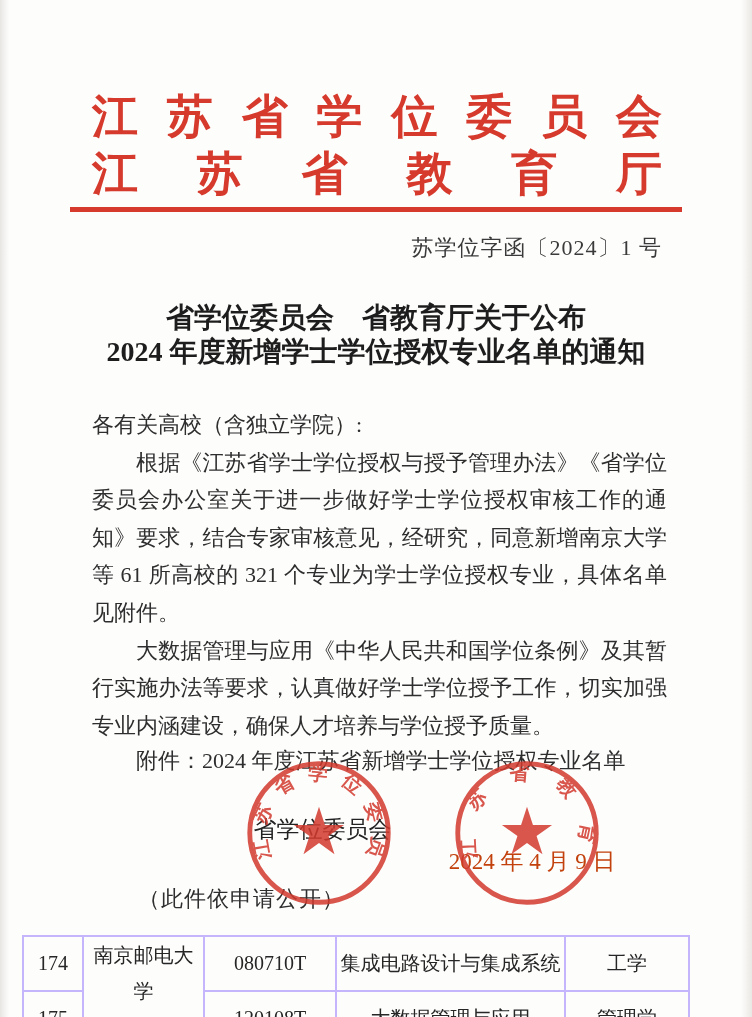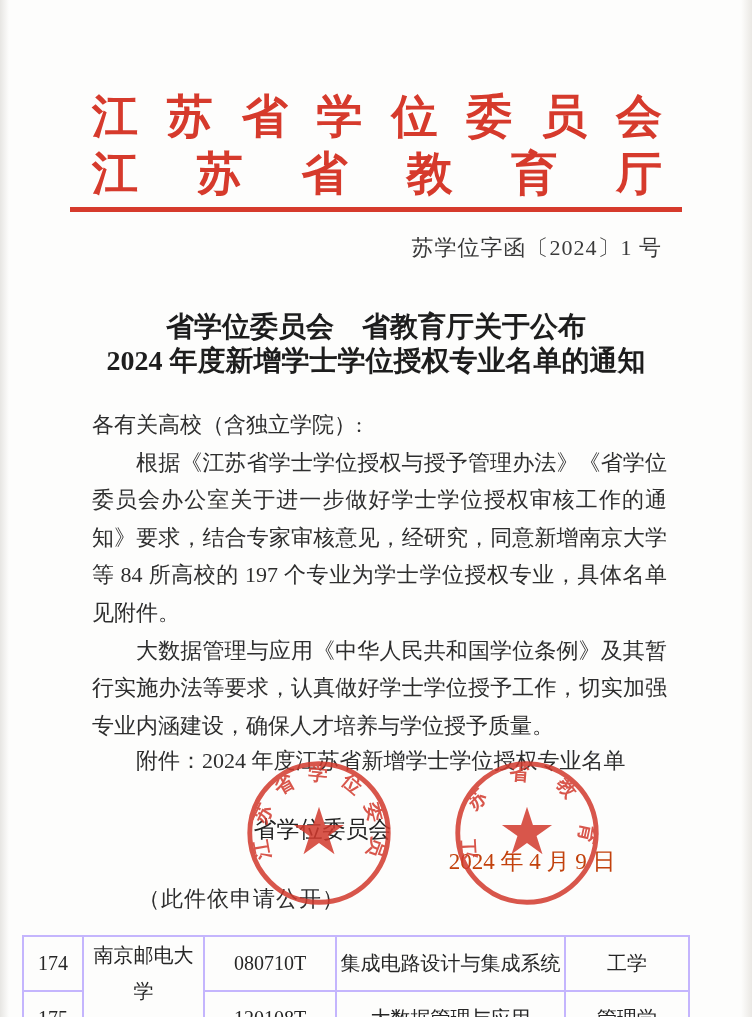--- a/index.html
+++ b/index.html
@@ -41,21 +41,21 @@
 
   
   .doc-number {
     position: absolute; top: 233px; right: 90px;
     font-size: 22px; color: #3a3a3a;
     letter-spacing: 1px;
   }
 
   
   .doc-title {
-    position: absolute; left: 40px; top: 310px; width: 672px;
+    position: absolute; left: 40px; top: 301px; width: 672px;
     text-align: center; font-weight: bold; color: #1d1d1d;
     font-size: 28px; line-height: 34px;
   }
 
   
   .doc-body {
     position: absolute; left: 92px; top: 406px; width: 575px;
     font-size: 22px; line-height: 37.6px; color: #2e2e2e;
     text-align: justify;
   }
@@ -135,21 +135,21 @@
 
   <div class="doc-number">苏学位字函〔2024〕1 号</div>
 
   <div class="doc-title">
     <div>省学位委员会　省教育厅关于公布</div>
     <div>2024 年度新增学士学位授权专业名单的通知</div>
   </div>
 
   <div class="doc-body">
     <p>各有关高校（含独立学院）:</p>
-    <p class="indent">根据《江苏省学士学位授权与授予管理办法》《省学位委员会办公室关于进一步做好学士学位授权审核工作的通知》要求，结合专家审核意见，经研究，同意新增南京大学等 84 所高校的 197 个专业为学士学位授权专业，具体名单见附件。</p>
+    <p class="indent">根据《江苏省学士学位授权与授予管理办法》《省学位委员会办公室关于进一步做好学士学位授权审核工作的通知》要求，结合专家审核意见，经研究，同意新增南京大学等 61 所高校的 321 个专业为学士学位授权专业，具体名单见附件。</p>
     <p class="indent">大数据管理与应用《中华人民共和国学位条例》及其暂行实施办法等要求，认真做好学士学位授予工作，切实加强专业内涵建设，确保人才培养与学位授予质量。</p>
   </div>
   <div class="attachment-line">附件：2024 年度江苏省新增学士学位授权专业名单</div>
 
   <div class="sig-left-name">省学位委员会</div>
   <div class="sig-date">2024 年 4 月 9 日</div>
 
   <svg class="seal seal-left" viewBox="0 0 160 160">
     <circle cx="80" cy="80" r="71" fill="none" stroke="#d2392d" stroke-width="5"></circle>
     <polygon fill="#d2392d" points="80,53 86.1,71.7 105.7,71.7 89.8,83.2 95.9,101.8 80,90.3 64.1,101.8 70.2,83.2 54.3,71.7 73.9,71.7"></polygon>

